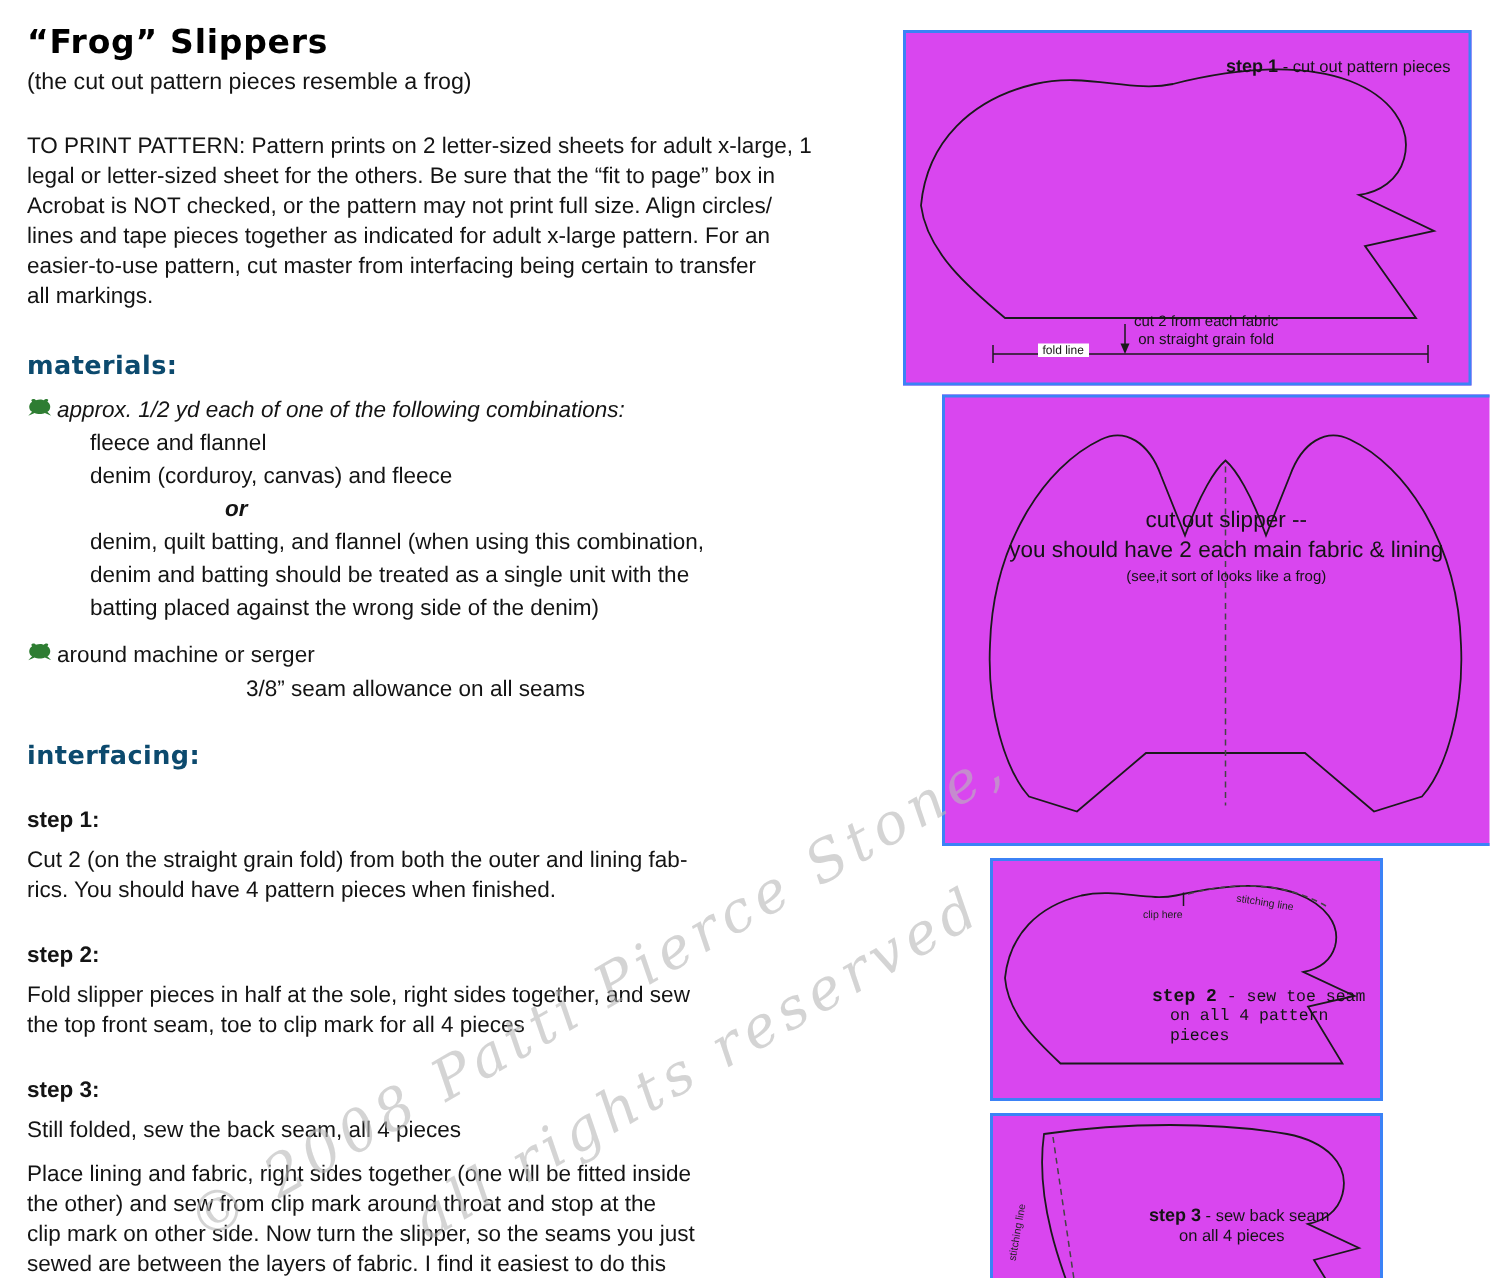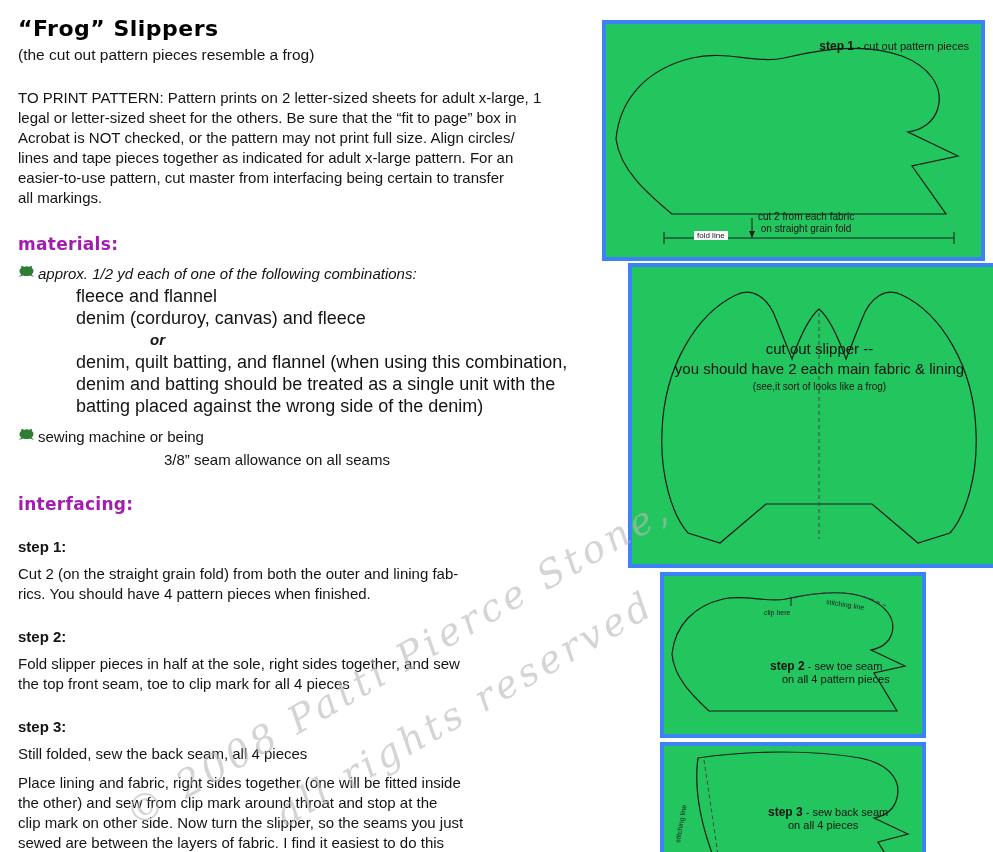--- a/index.html
+++ b/index.html
@@ -8,41 +8,41 @@
   .page{position:absolute;inset:0;}
 
   
   .left{position:absolute;left:18px;top:16px;width:566px;}
   .title{font-family:"DejaVu Sans",sans-serif;font-weight:bold;font-size:22px;
          letter-spacing:.5px;margin:0 0 5px 0;color:#000;}
   .subtitle{font-size:15.5px;margin:0;}
   .para{font-size:15px;line-height:20px;white-space:pre-line;margin:0;}
   .print-note{margin-top:24px;}
   .section-head{font-family:"DejaVu Sans",sans-serif;font-weight:bold;font-size:17px;
-                letter-spacing:.3px;margin:26px 0 0 0;color:#a21caf;}
+                letter-spacing:.3px;margin:26px 0 0 0;color:#0c4a6e;}
   .bullet-row{display:flex;align-items:flex-start;margin-top:9px;}
   .bullet-icon{width:20px;flex:0 0 20px;margin-top:2px;}
   .mat-text{font-size:15px;line-height:22px;}
   .italic{font-style:italic;}
-  .options{margin-left:38px;font-size:18px;line-height:22px;}
+  .options{margin-left:22px;font-size:15px;line-height:22px;}
   .or-line{font-weight:bold;font-style:italic;margin-left:112px;font-size:15px;line-height:22px;}
   .opt3{white-space:pre-line;}
   .seam-note{font-size:15px;margin:3px 0 0 146px;}
   .step-label{font-weight:bold;font-size:15px;margin:24px 0 0 0;}
   .step-text{margin-top:9px;}
 
   
   .watermark{position:absolute;left:118px;top:798px;transform:rotate(-30deg);
              transform-origin:0 0;font-family:"DejaVu Serif",serif;font-style:italic;
              font-size:38px;letter-spacing:4px;color:#b9b9b9;opacity:.6;
              white-space:nowrap;pointer-events:none;z-index:6;}
   .watermark .wm2{display:block;margin:30px 0 0 130px;}
 
   
-  .dbox{position:absolute;border:4px solid #3b82f6;background:#22c55e;}
+  .dbox{position:absolute;border:2px solid #3b82f6;background:#d946ef;}
   .dbox svg{position:absolute;left:0;top:0;}
   .box1{left:602px;top:20px;width:375px;height:233px;}
   .box2{left:628px;top:263px;width:375px;height:297px;}
   .box3{left:660px;top:572px;width:258px;height:158px;}
   .box4{left:660px;top:742px;width:258px;height:140px;}
 
   .shape{fill:none;stroke:#1a1a1a;stroke-width:1.2;}
   .dash{fill:none;stroke:#444;stroke-width:1;stroke-dasharray:4 3;}
   .thin{stroke:#1a1a1a;stroke-width:1;}
 
@@ -50,21 +50,21 @@
   .cap b{font-size:12px;}
   .box1-cap{top:16px;right:12px;}
   .cut-note{position:absolute;left:152px;bottom:22px;font-size:10px;line-height:12px;
             text-align:center;white-space:pre-line;}
   .fold-label{position:absolute;left:88px;top:207px;font-size:8px;background:#fff;
               padding:0 3px;}
   .cutout-text{position:absolute;left:0;right:0;top:72px;text-align:center;}
   .cutout-text .l1{font-size:15px;line-height:20px;}
   .cutout-text .l2{font-size:15px;line-height:20px;}
   .cutout-text .l3{font-size:10px;line-height:15px;}
-  .box3-cap{left:106px;top:84px;}
+  .box3-cap{left:106px;top:84px;font-family:Liberation Mono, monospace;}
   .box3-cap .line2{margin-left:12px;}
   .box4-cap{left:104px;top:60px;}
   .box4-cap .line2{margin-left:20px;}
   .tiny{position:absolute;font-size:7px;color:#222;}
   .clip-label{left:100px;top:33px;}
   .stitch3{left:162px;top:25px;transform:rotate(9deg);}
   .stitch4{left:10px;top:96px;transform:rotate(-80deg);transform-origin:0 0;}
 </style>
 </head>
 <body>
@@ -100,21 +100,21 @@
 batting placed against the wrong side of the denim)</div>
       </div>
     </div>
 
     <div class="bullet-row">
       <span class="bullet-icon">
         <svg width="17" height="14" viewBox="0 0 20 16" aria-hidden="true">
           <path fill="#2e7d32" d="M4,3 C2,1 6,0 7,2 C9,1 12,1 13,2 C15,0 18,1 16,3 C19,5 19,9 16,11 L19,14 L14,12 C12,13 8,13 6,12 L1,14 L4,11 C1,9 1,5 4,3 Z"></path>
         </svg>
       </span>
-      <div class="mat-text">sewing machine or being</div>
+      <div class="mat-text">around machine or serger</div>
     </div>
 
     <div class="seam-note">3/8” seam allowance on all seams</div>
 
     <h2 class="section-head">interfacing:</h2>
 
     <div class="step-label">step 1:</div>
     <p class="para step-text">Cut 2 (on the straight grain fold) from both the outer and lining fab-
 rics.  You should have 4 pattern pieces when finished.</p>
 

